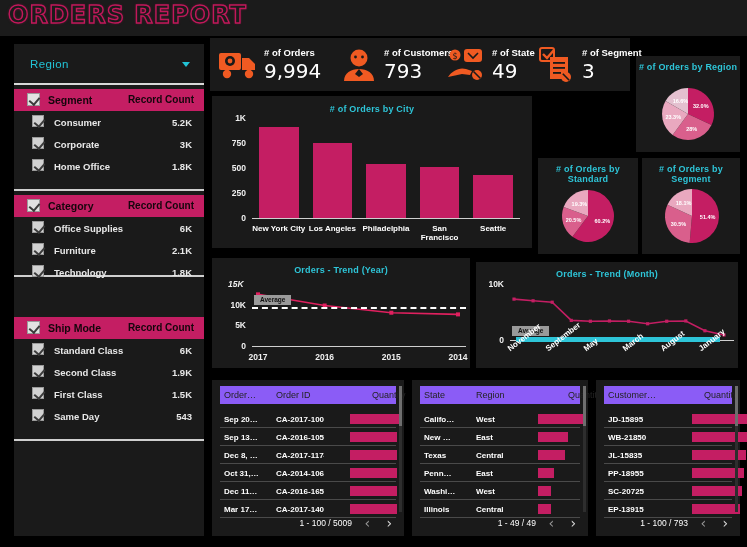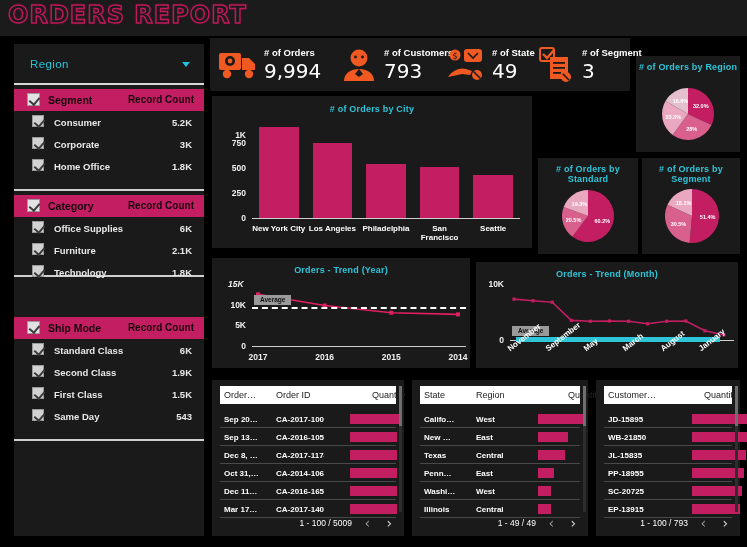--- a/index.html
+++ b/index.html
@@ -78,21 +78,21 @@
   .trend-year-panel { left: 212px; top: 258px; width: 258px; height: 110px; }
   .trend-month-panel { left: 476px; top: 262px; width: 262px; height: 106px; }
   .avg-badge { position: absolute; background: #9a9a9a; color: #111; font-size: 6.5px;
                padding: 1px 6px 2px 6px; font-weight: bold; }
 
   
   .tbl-panel { background: #1a1a1a; position: absolute; }
   .t1 { left: 212px; top: 380px; width: 192px; height: 156px; }
   .t2 { left: 412px; top: 380px; width: 176px; height: 156px; }
   .t3 { left: 596px; top: 380px; width: 144px; height: 156px; }
-  .t-head { position: absolute; left: 8px; top: 6px; right: 8px; height: 18px; background: #ffffff; }
+  .t-head { position: absolute; left: 8px; top: 6px; right: 8px; height: 18px; background: #8b5cf6; }
   .t-head span { position: absolute; top: 4px; font-size: 9px; color: #232323; font-weight: normal; }
   .t-row { position: absolute; left: 8px; right: 8px; height: 18px; border-bottom: 1px solid #4a4a4a; }
   .t-cell { position: absolute; top: 5px; font-size: 8px; color: #ffffff; font-weight: bold; white-space: nowrap; overflow: hidden; }
   .t-bar { position: absolute; top: 4px; height: 10px; background: #c41e63; }
   .t-foot { position: absolute; bottom: 8px; right: 8px; font-size: 8.5px; color: #ffffff; }
   .t-foot .pg { position: absolute; right: 44px; bottom: 0; white-space: nowrap; }
   .arrow { position: absolute; bottom: -3px; font-size: 14px; color: #9a9a9a; font-family: "DejaVu Sans", sans-serif; }
   .arrow.prev { right: 26px; }
   .arrow.next { right: 4px; color: #d8d8d8; }
   .scroll-track { position: absolute; right: 2px; top: 6px; width: 3px; bottom: 24px; background: #2e2e2e; }
@@ -255,21 +255,21 @@
     </div>
   </div>
 
   <div class="panel bar-panel">
     <div class="chart-title" style="top:8px"># of Orders by City</div>
     <div id="bar-chart-body">
         <div class="axis-lbl" style="left: 8px; top: 117px; width: 26px; text-align: right;">0</div>
         <div class="axis-lbl" style="left: 8px; top: 92px; width: 26px; text-align: right;">250</div>
         <div class="axis-lbl" style="left: 8px; top: 67px; width: 26px; text-align: right;">500</div>
         <div class="axis-lbl" style="left: 8px; top: 42px; width: 26px; text-align: right;">750</div>
-        <div class="axis-lbl" style="left: 8px; top: 34px; width: 26px; text-align: right;">1K</div>
+        <div class="axis-lbl" style="left: 8px; top: 17px; width: 26px; text-align: right;">1K</div>
         <div style="position: absolute; left: 40px; top: 122px; width: 268px; height: 1px; background: rgb(207, 207, 207);"></div>
         <div class="bar" style="left: 46.968px; width: 39.664px; height: 91.5px; bottom: 30px; background: rgb(196, 30, 99);"></div>
         <div class="cat-lbl" style="left: 40px; width: 53.6px; top: 128px;">New York City</div>
         <div class="bar" style="left: 100.568px; width: 39.664px; height: 74.7px; bottom: 30px; background: rgb(196, 30, 99);"></div>
         <div class="cat-lbl" style="left: 93.6px; width: 53.6px; top: 128px;">Los Angeles</div>
         <div class="bar" style="left: 154.168px; width: 39.664px; height: 53.7px; bottom: 30px; background: rgb(196, 30, 99);"></div>
         <div class="cat-lbl" style="left: 147.2px; width: 53.6px; top: 128px;">Philadelphia</div>
         <div class="bar" style="left: 207.768px; width: 39.664px; height: 51px; bottom: 30px; background: rgb(196, 30, 99);"></div>
         <div class="cat-lbl" style="left: 200.8px; width: 53.6px; top: 128px;">San Francisco</div>
         <div class="bar" style="left: 261.368px; width: 39.664px; height: 42.8px; bottom: 30px; background: rgb(196, 30, 99);"></div>

